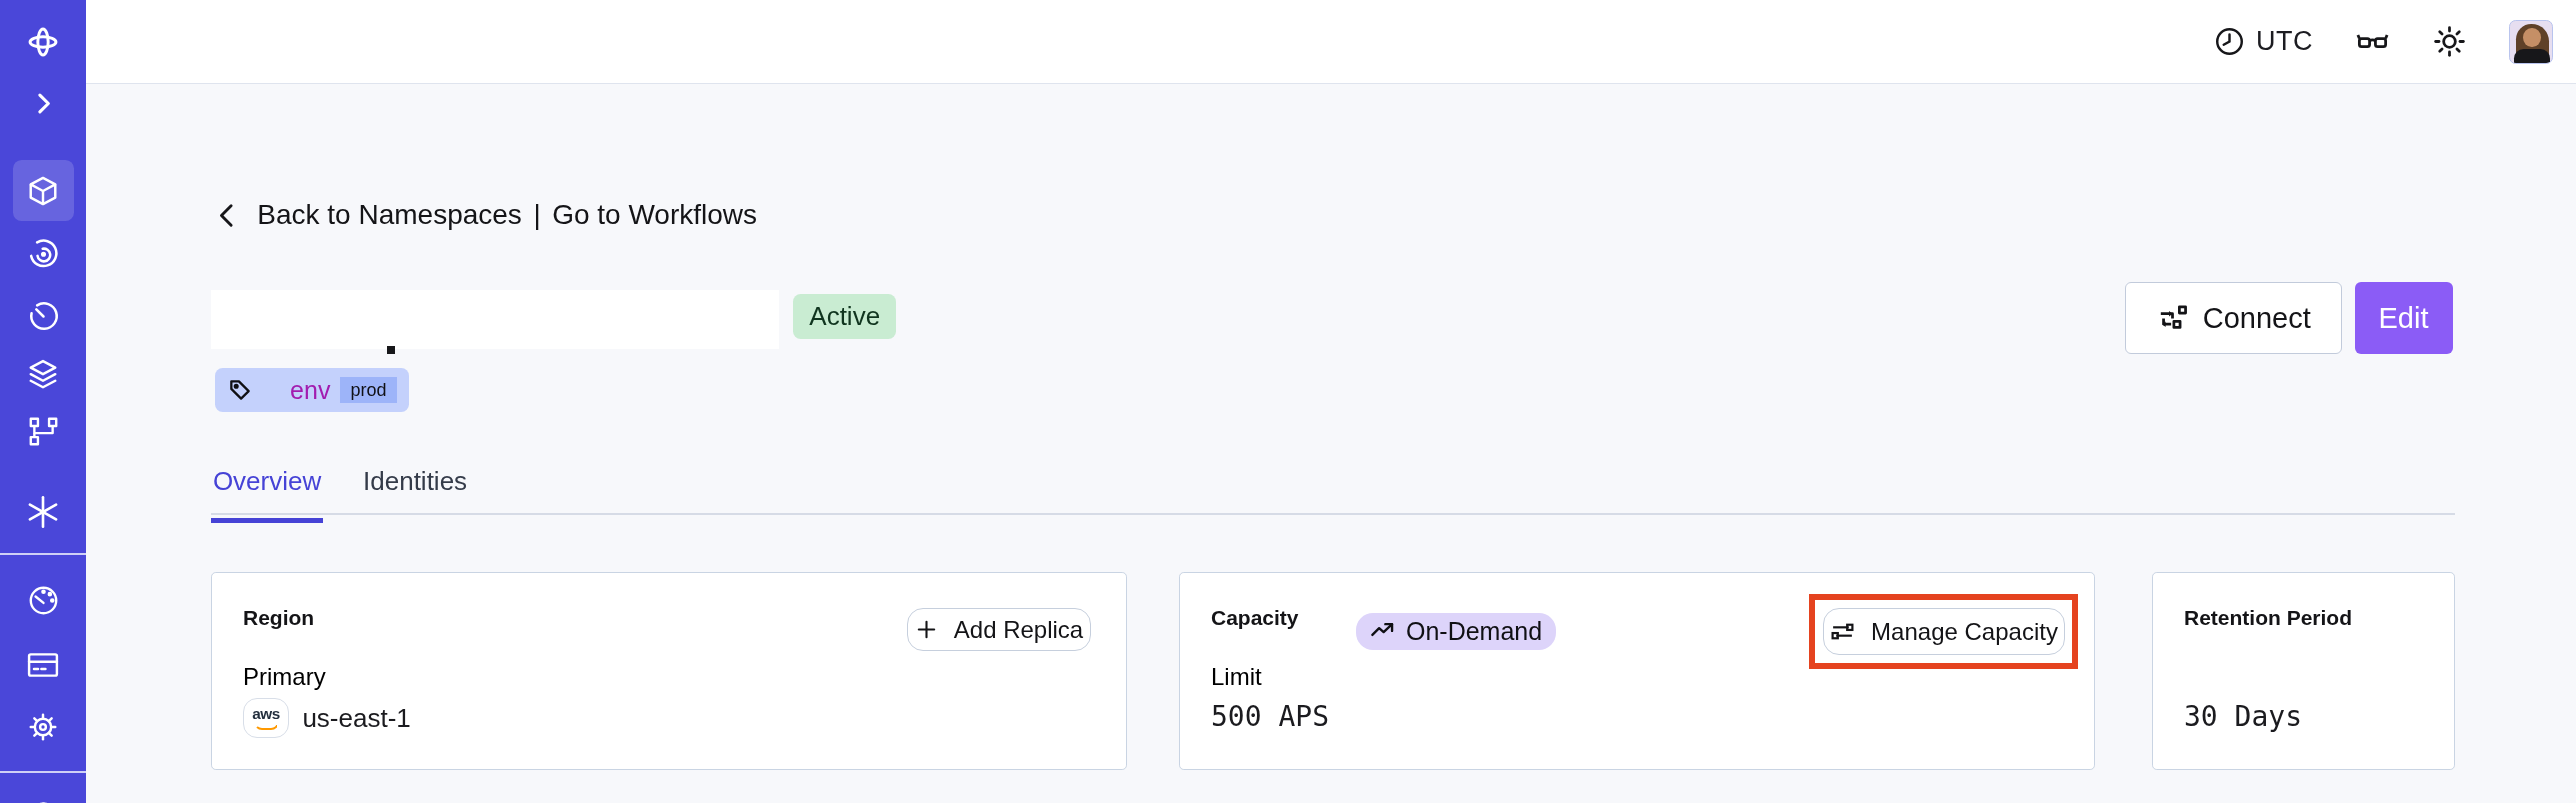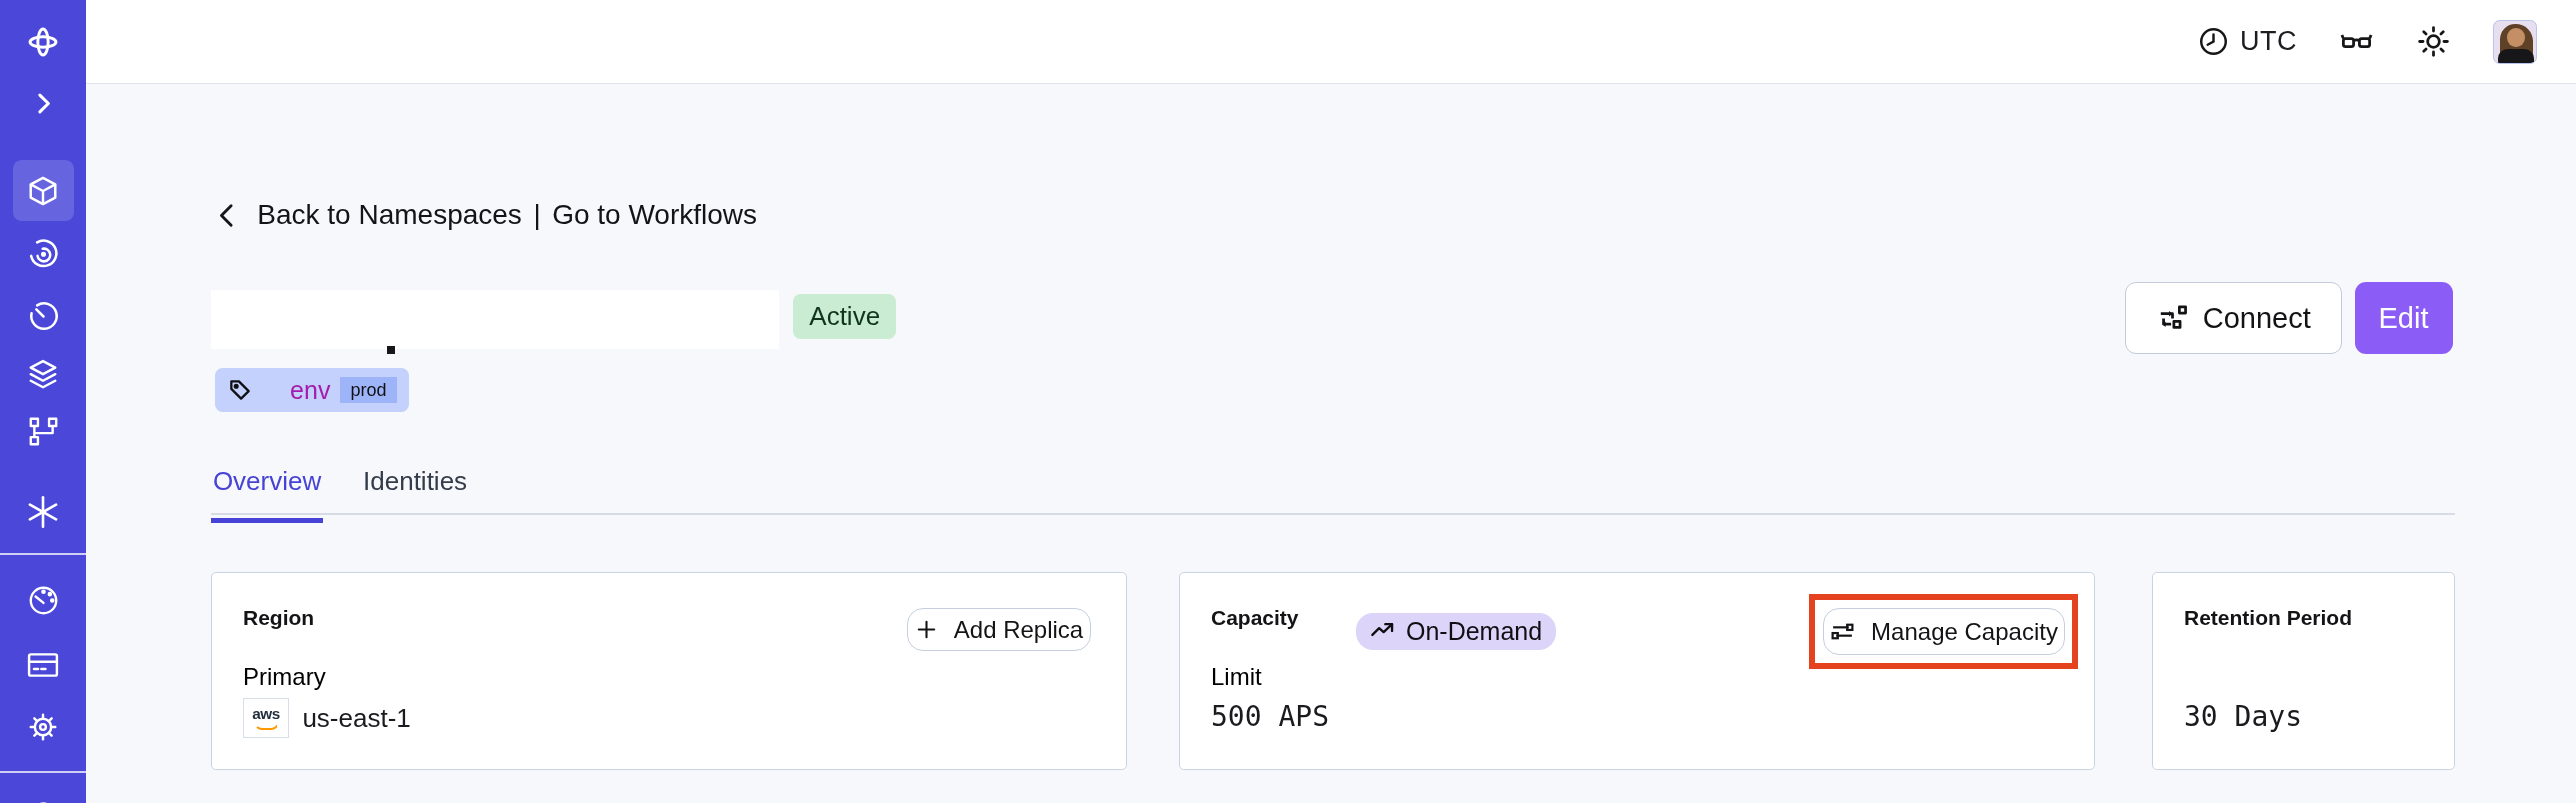--- a/index.html
+++ b/index.html
@@ -16,21 +16,21 @@
                      border-radius:8.6px; }
   .side-item.active .tile { background:rgba(255,255,255,.16); }
   .side-item svg { position:relative; }
   .side-div { position:absolute; left:0; width:86px; height:1.9px;
               background:rgba(230,233,250,.85); }
 
   
   .topbar { position:absolute; left:86px; top:0; width:2490px; height:84px;
             background:#ffffff; border-bottom:1.9px solid #dfe4ee;
             display:flex; align-items:center; justify-content:flex-end; }
-  .topbar-right { display:flex; align-items:center; gap:42px; padding-right:39px; }
+  .topbar-right { display:flex; align-items:center; gap:42px; padding-right:23px; }
   .tz { display:flex; align-items:center; gap:11.5px; cursor:pointer; }
   .tz-label { font-size:27px; font-weight:500; color:#1c1c21; letter-spacing:0.5px; }
   .icon-btn { display:flex; align-items:center; justify-content:center; cursor:pointer; }
   .avatar { width:44px; height:44px; border-radius:6.7px; border:1.9px solid #b9c4ee;
             background:#e7def0; position:relative; overflow:hidden; }
   .avatar .hair { position:absolute; left:5.8px; top:3.8px; width:33px; height:40px;
                   background:#5f4128; border-radius:15.3px 17.3px 9.6px 11.5px; }
   .avatar .face { position:absolute; left:13.4px; top:7.7px; width:17.3px; height:19px;
                   background:#c58f66; border-radius:50%; }
   .avatar .body { position:absolute; left:3.8px; bottom:-5.8px; width:36px; height:19px;
@@ -56,21 +56,21 @@
 
   .tag-chip { position:absolute; left:129px; top:284px; height:44px;
               background:#c4d1fc; border-radius:7.7px; display:flex;
               align-items:center; gap:9.6px; padding:0 11.5px; cursor:pointer; }
   .tag-key { font-size:25px; color:#a21caf;margin-left:28px; }
   .tag-val { background:#9db4f9; border-radius:0; padding:2.9px 10.5px;
              font-size:18px; color:#101014; }
 
   .actions { position:absolute; top:198px; left:2039px; display:flex; gap:12.5px; }
   .btn { display:flex; align-items:center; justify-content:center; gap:13.4px;
-         border-radius:11px; cursor:pointer; font-size:29px; }
+         border-radius:6px; cursor:pointer; font-size:29px; }
   .btn-connect { width:217px; height:72px; background:#ffffff;
                  border:1.9px solid #c2cbdb; color:#141417; font-weight:500; }
   .btn-edit { width:98px; height:72px; background:#8b5cf6; color:#ffffff;
               font-weight:500; border:none; }
 
   .tabs { position:absolute; left:125px; top:382px; display:flex; gap:38px; }
   .tab { padding:0 1.9px 21px 1.9px; font-size:26px; cursor:pointer; }
   .tab.active { color:#4643d6; font-weight:500; border-bottom:5.8px solid #4643d6; }
   .tab.inactive { color:#343b49; }
   .tabs-rule { position:absolute; left:125px; top:429px; width:2244px; height:1.9px;
@@ -98,21 +98,21 @@
                     align-items:center; gap:9.6px; padding:0 13.4px;
                     font-size:25px; color:#101014; }
 
   .highlight-ring { position:absolute; left:629px; top:21px; width:269px; height:75px;
                     border:6.7px solid #e5431f; background:transparent; }
   .btn-manage { left:643px; top:35px; width:242px; height:47px; }
 
   .region-row { position:absolute; left:31px; top:125px; display:flex;
                 align-items:center; gap:13.4px; }
   .aws-badge { width:46px; height:40px; background:#ffffff; border:1.9px solid #d8dee8;
-               border-radius:0; display:flex; flex-direction:column;
+               border-radius:14px; display:flex; flex-direction:column;
                align-items:center; justify-content:center; line-height:1; }
   .aws-text { font-size:15.3px; font-weight:700; color:#232f3e; letter-spacing:-0.5px; }
   .aws-smile { width:25px; height:7.7px; border:2.4px solid transparent;
                border-bottom-color:#f90; border-radius:0 0 12.5px 12.5px; margin-top:1px; }
   .region-value { font-size:26px; color:#1b1b1f; }
 </style>
 </head>
 <body>
 
 <div id="app">

